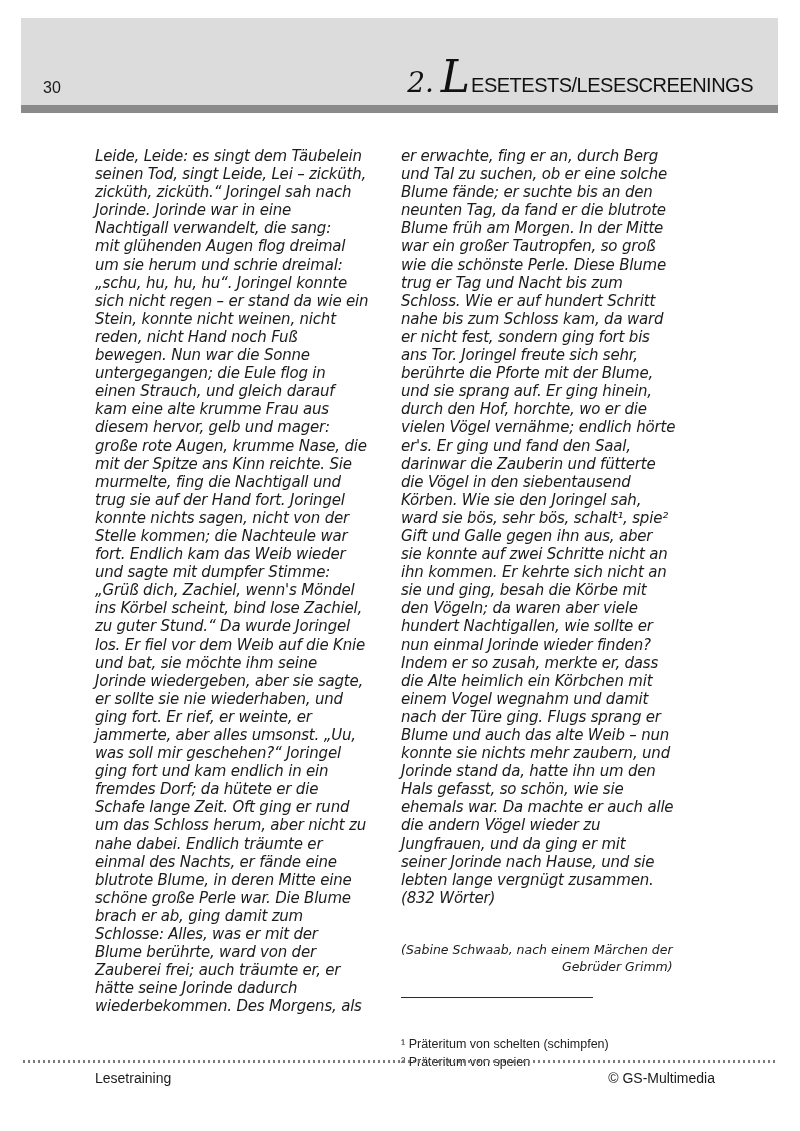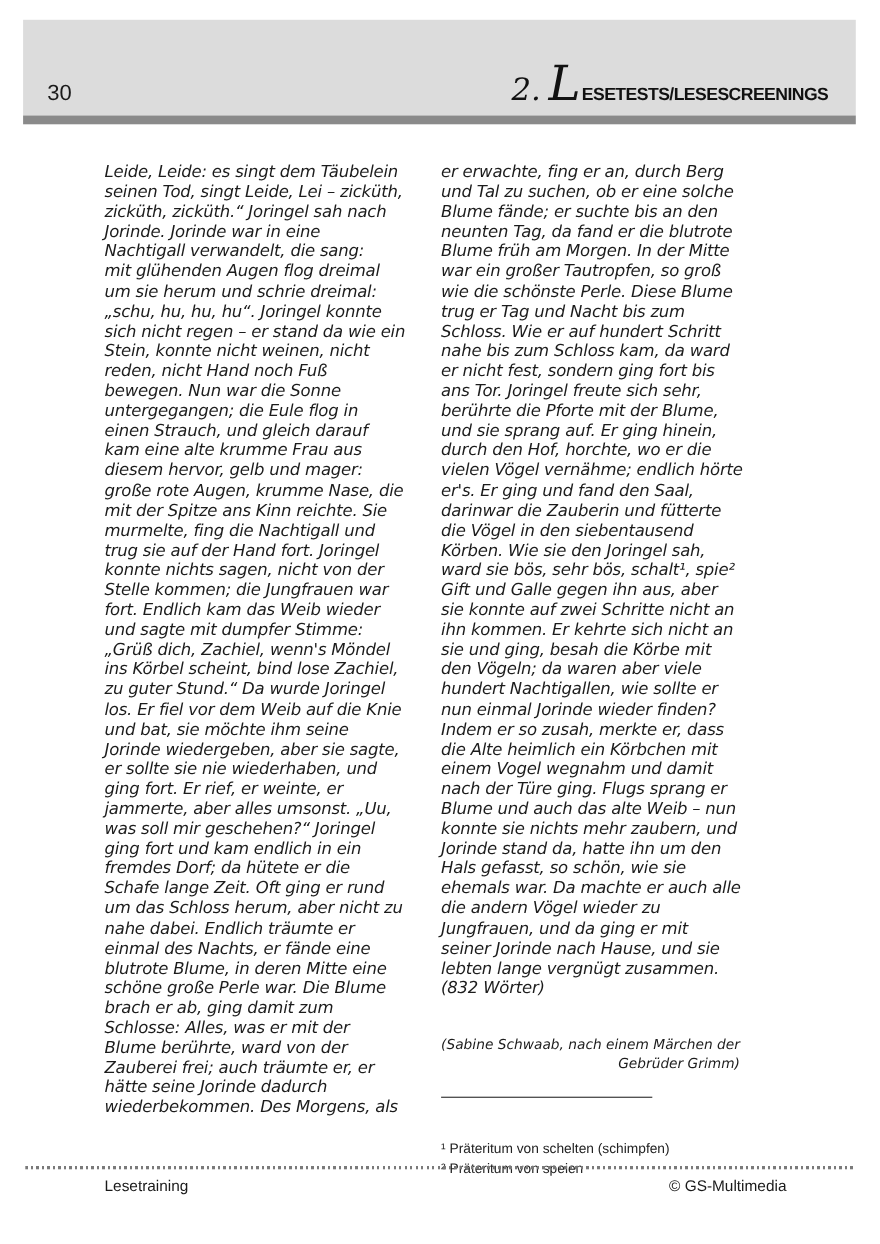--- a/index.html
+++ b/index.html
@@ -15,38 +15,38 @@
     position:absolute;left:21px;top:18px;width:757px;height:87px;
     background:#dcdcdc;
   }
   .header-bar{
     position:absolute;left:21px;top:105px;width:757px;height:8px;
     background:#8a8a8a;
   }
   .page-number{
     position:absolute;left:22px;bottom:8px;
     font-family:"Liberation Sans","DejaVu Sans",sans-serif;
-    font-size:20px;color:#1a1a1a;
+    font-size:16px;color:#1a1a1a;
   }
   .chapter-title{
     position:absolute;right:25px;bottom:6px;
     display:flex;align-items:baseline;
     color:#111;white-space:nowrap;
   }
   .chapter-prefix{
     font-family:"DejaVu Serif",serif;font-style:italic;
     font-size:28px;margin-right:7px;
   }
   .chapter-initial{
     font-family:"DejaVu Serif",serif;font-style:italic;
     font-size:44px;line-height:1;margin-right:1px;
   }
   .chapter-rest{
     font-family:"Liberation Sans","DejaVu Sans",sans-serif;
-    font-weight:bold;font-size:16px;letter-spacing:-0.5px;
+    font-weight:normal;font-size:20px;letter-spacing:-0.5px;
   }
   
   .text-col{
     position:absolute;top:147px;
     font-style:italic;
     font-size:15px;line-height:18.1px;
     letter-spacing:-0.2px;
     color:#1c1c1c;
     white-space:nowrap;
   }
@@ -112,21 +112,21 @@
       <div>bewegen. Nun war die Sonne</div>
       <div>untergegangen; die Eule flog in</div>
       <div>einen Strauch, und gleich darauf</div>
       <div>kam eine alte krumme Frau aus</div>
       <div>diesem hervor, gelb und mager:</div>
       <div>große rote Augen, krumme Nase, die</div>
       <div>mit der Spitze ans Kinn reichte. Sie</div>
       <div>murmelte, fing die Nachtigall und</div>
       <div>trug sie auf der Hand fort. Joringel</div>
       <div>konnte nichts sagen, nicht von der</div>
-      <div>Stelle kommen; die Jungfrauen war</div>
+      <div>Stelle kommen; die Nachteule war</div>
       <div>fort. Endlich kam das Weib wieder</div>
       <div>und sagte mit dumpfer Stimme:</div>
       <div>„Grüß dich, Zachiel, wenn's Möndel</div>
       <div>ins Körbel scheint, bind lose Zachiel,</div>
       <div>zu guter Stund.“ Da wurde Joringel</div>
       <div>los. Er fiel vor dem Weib auf die Knie</div>
       <div>und bat, sie möchte ihm seine</div>
       <div>Jorinde wiedergeben, aber sie sagte,</div>
       <div>er sollte sie nie wiederhaben, und</div>
       <div>ging fort. Er rief, er weinte, er</div>

